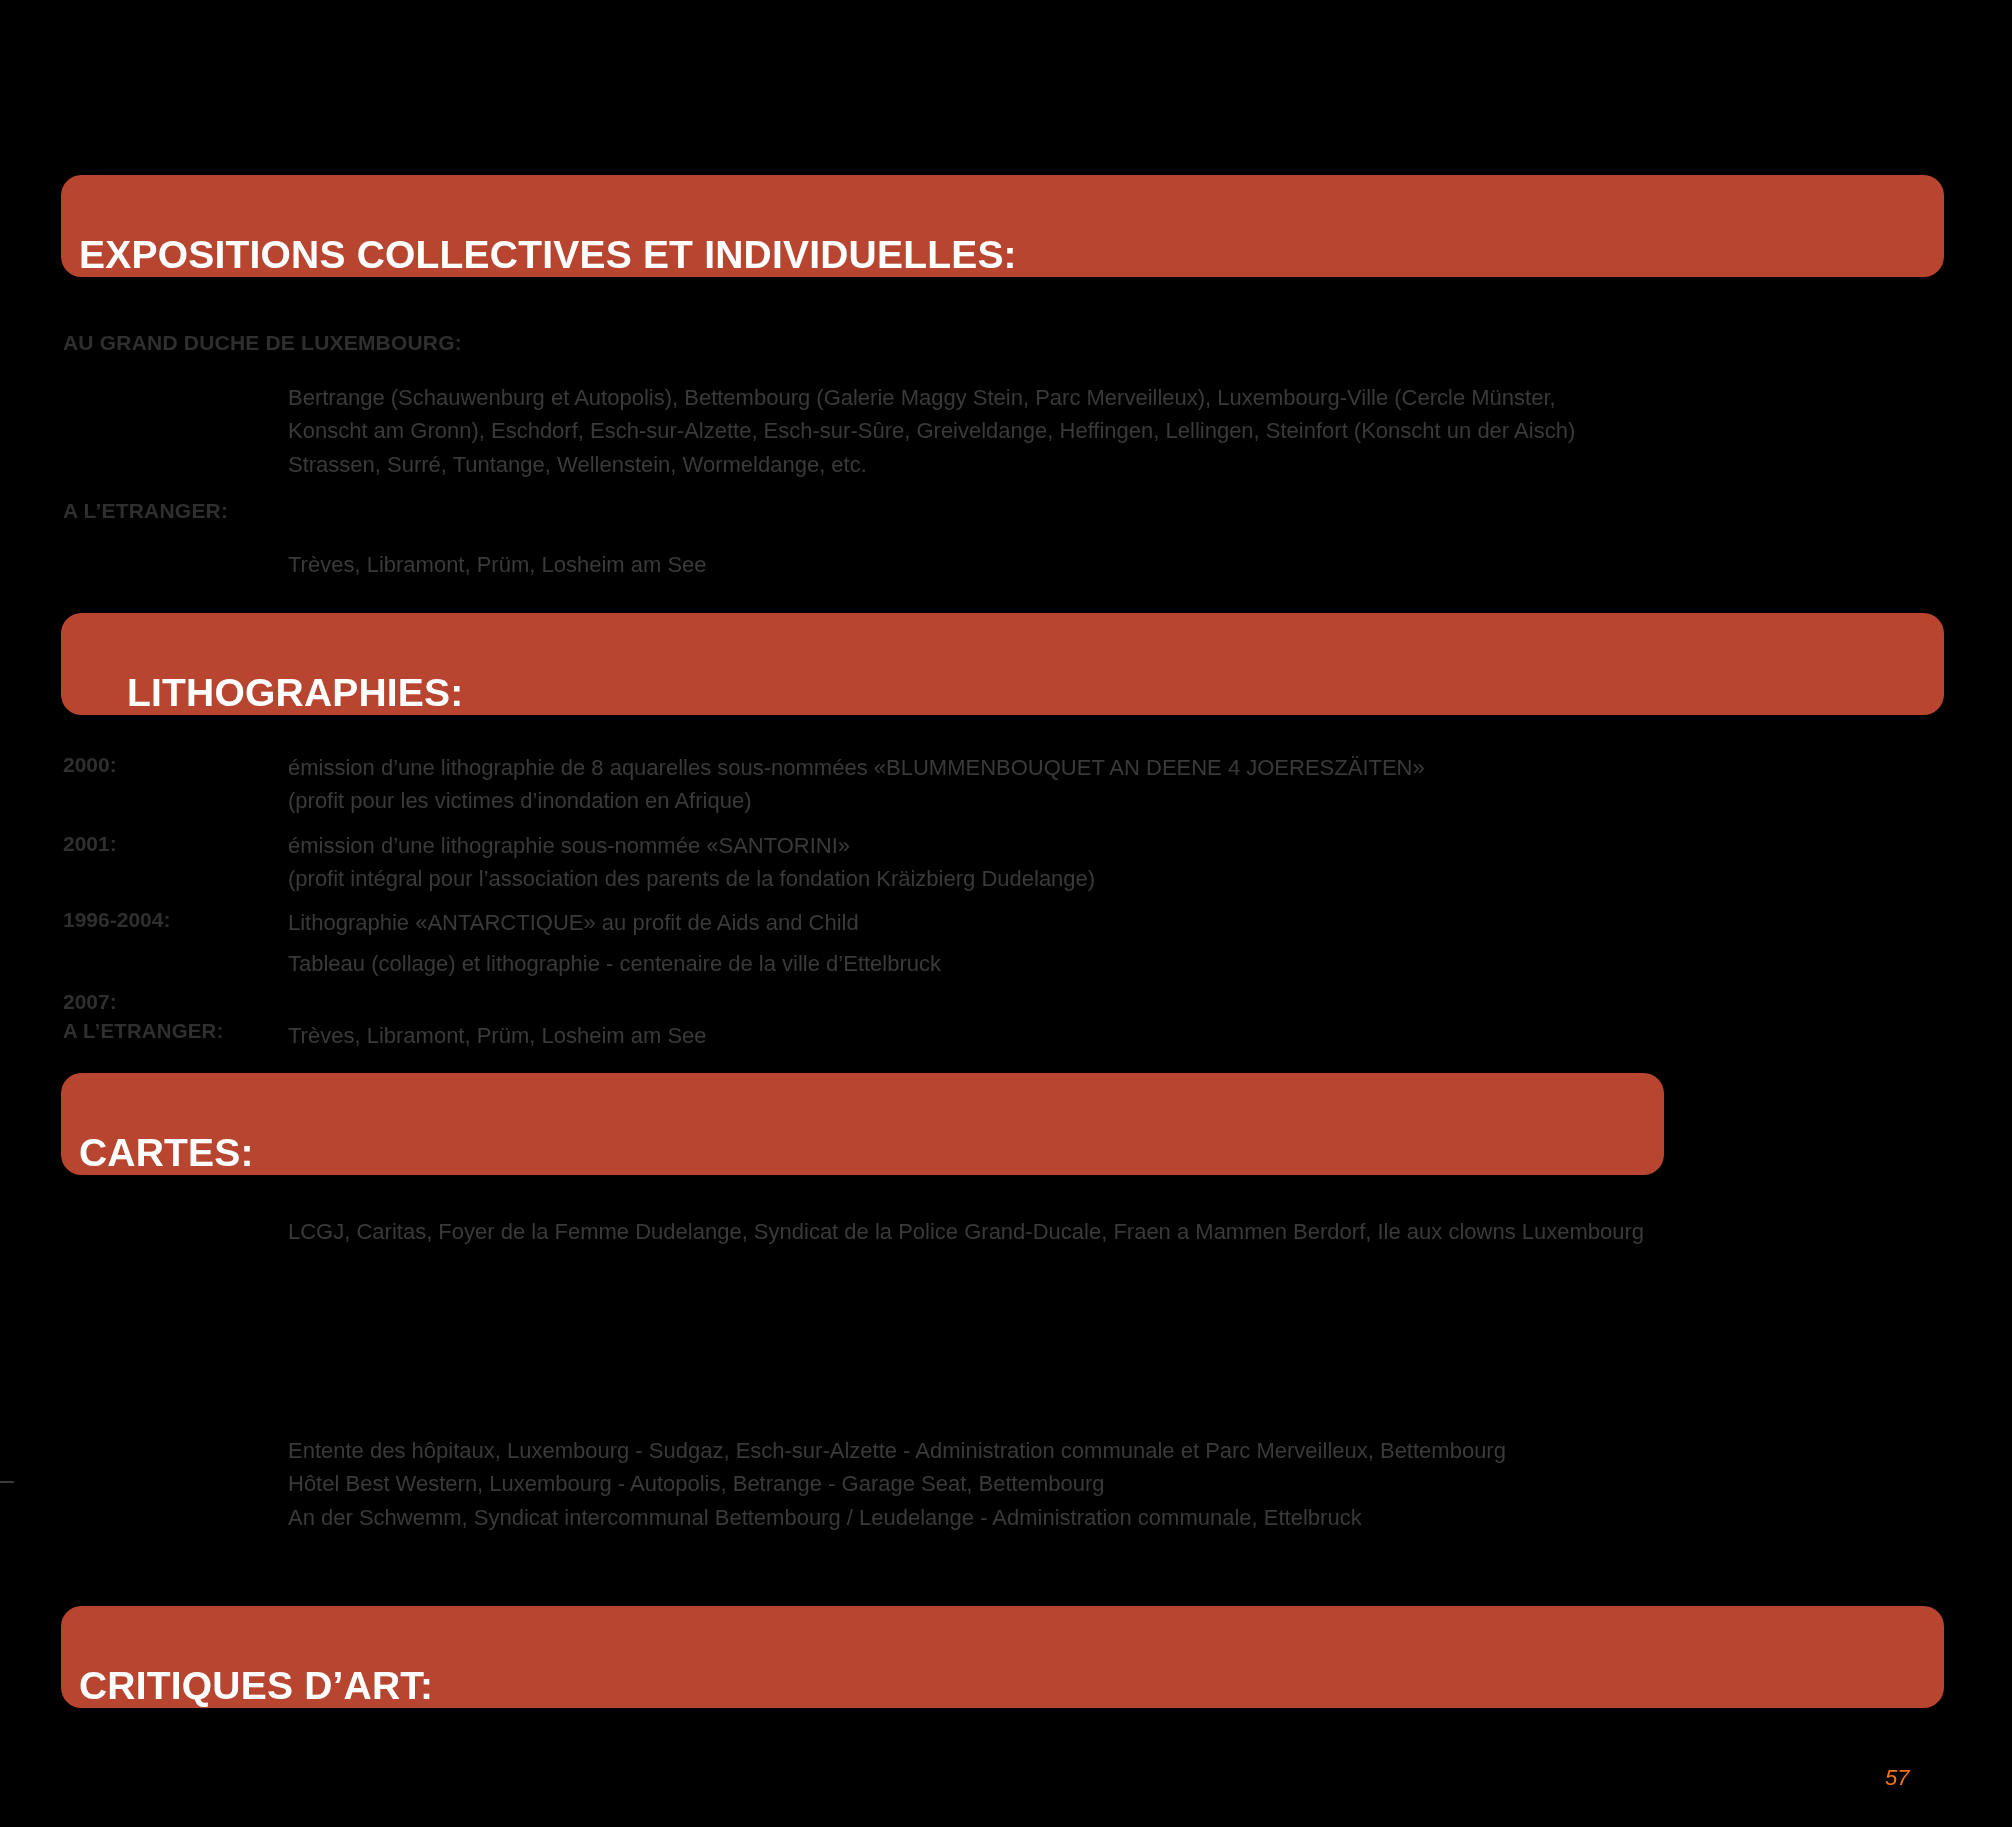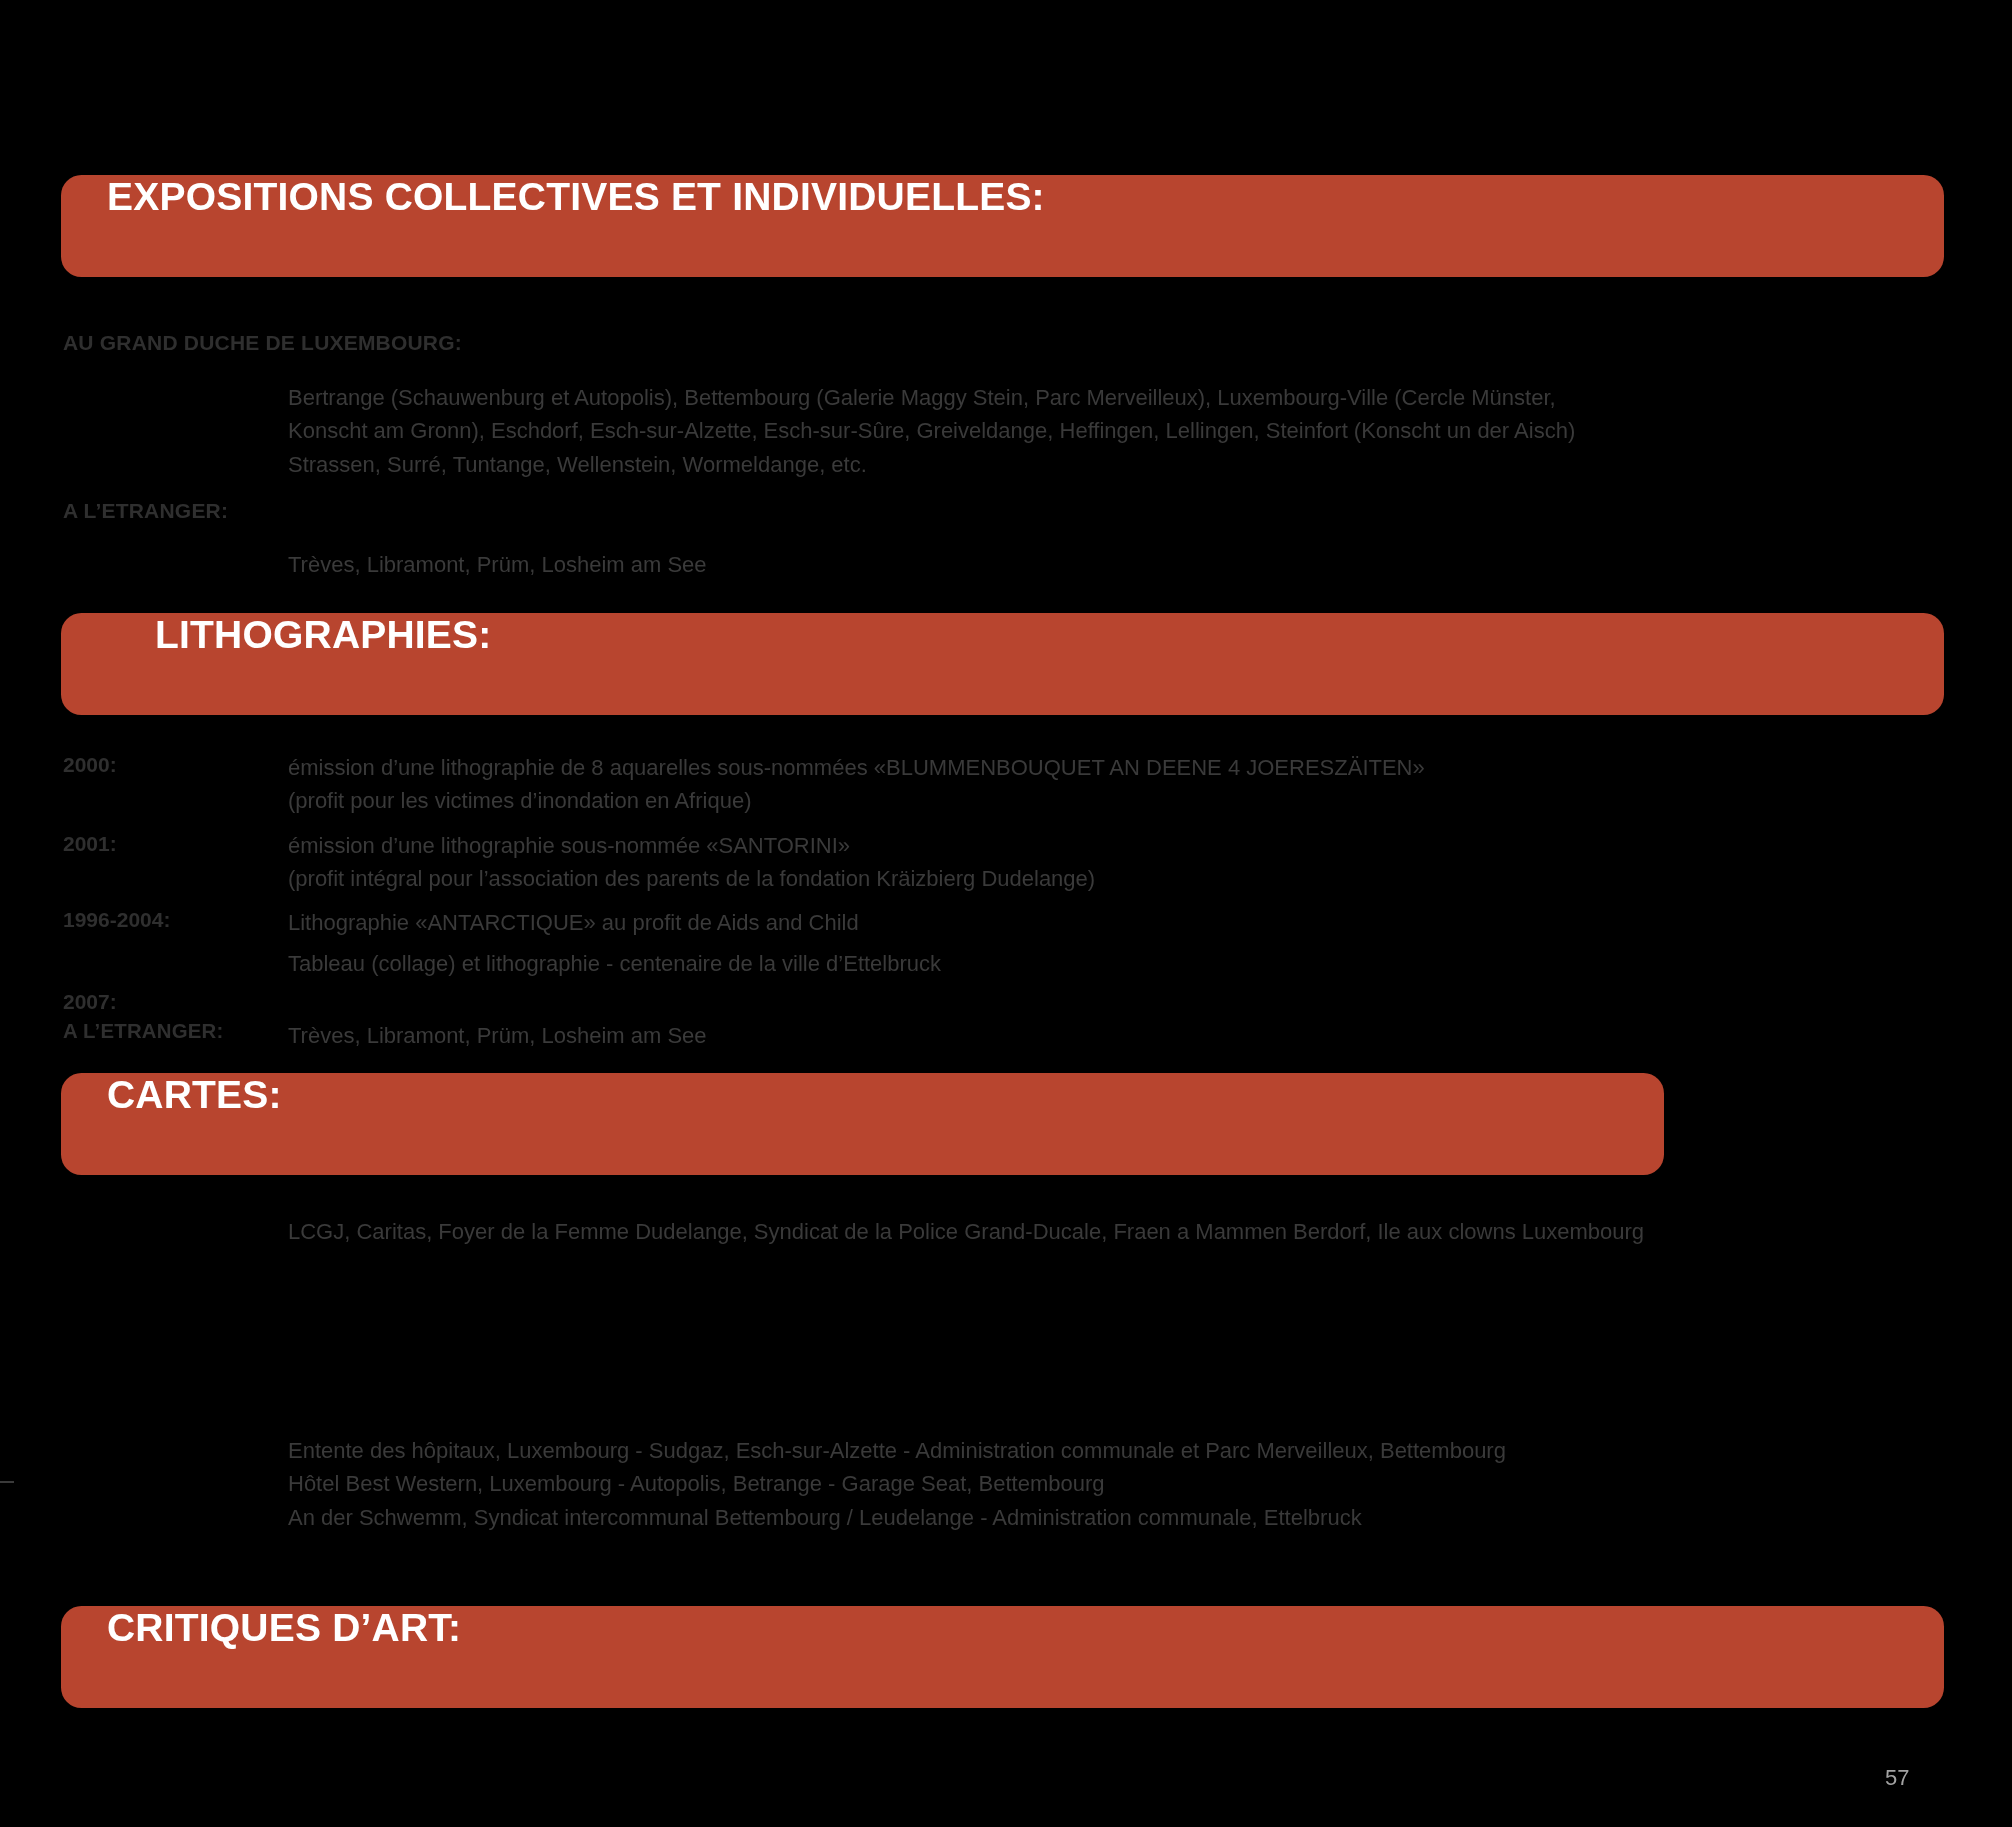--- a/index.html
+++ b/index.html
@@ -23,22 +23,22 @@
     background: #000000;
   }
 
   
   .banner {
     position: absolute;
     left: 61px;
     background: #b8452f;
     border-radius: 20.4px;
     display: flex;
-    align-items: flex-start;
-    padding-left: 46px;
+    align-items: flex-end;
+    padding-left: 18px;
   }
   .banner-text {
     color: #ffffff;
     font-weight: bold;
     letter-spacing: 0.2px;
     white-space: nowrap;
   }
 
   
   .lbl {
@@ -64,21 +64,22 @@
   }
   .litho-desc {
     position: absolute;
     color: #3a3a3a;
     line-height: 1.5;
     white-space: pre-line;
   }
 
   .page-number {
     position: absolute;
-    color: #a3a3a3;
+    color: #f97316;
+    font-style: italic;
   }
 
   .edge-mark {
     position: absolute;
     left: 0;
     width: 14px;
     height: 2.4px;
     background: #3a3a3a;
   }
 </style>

